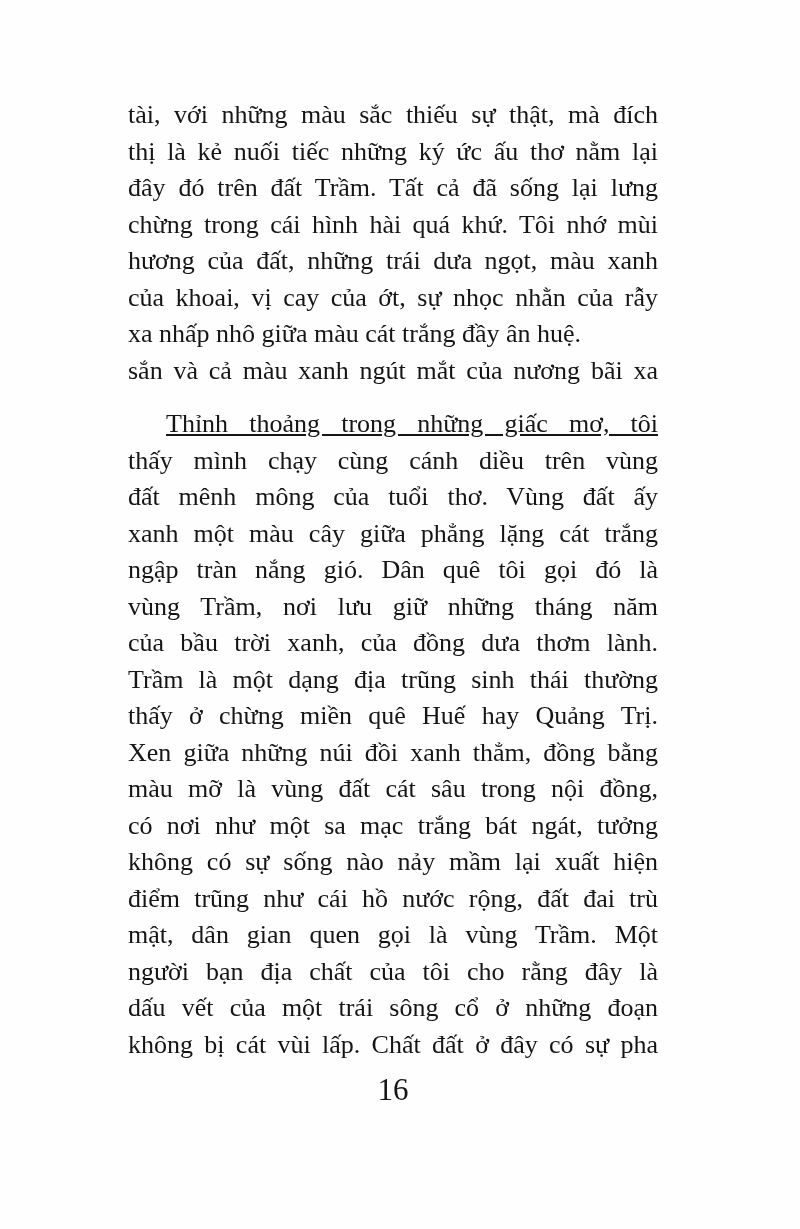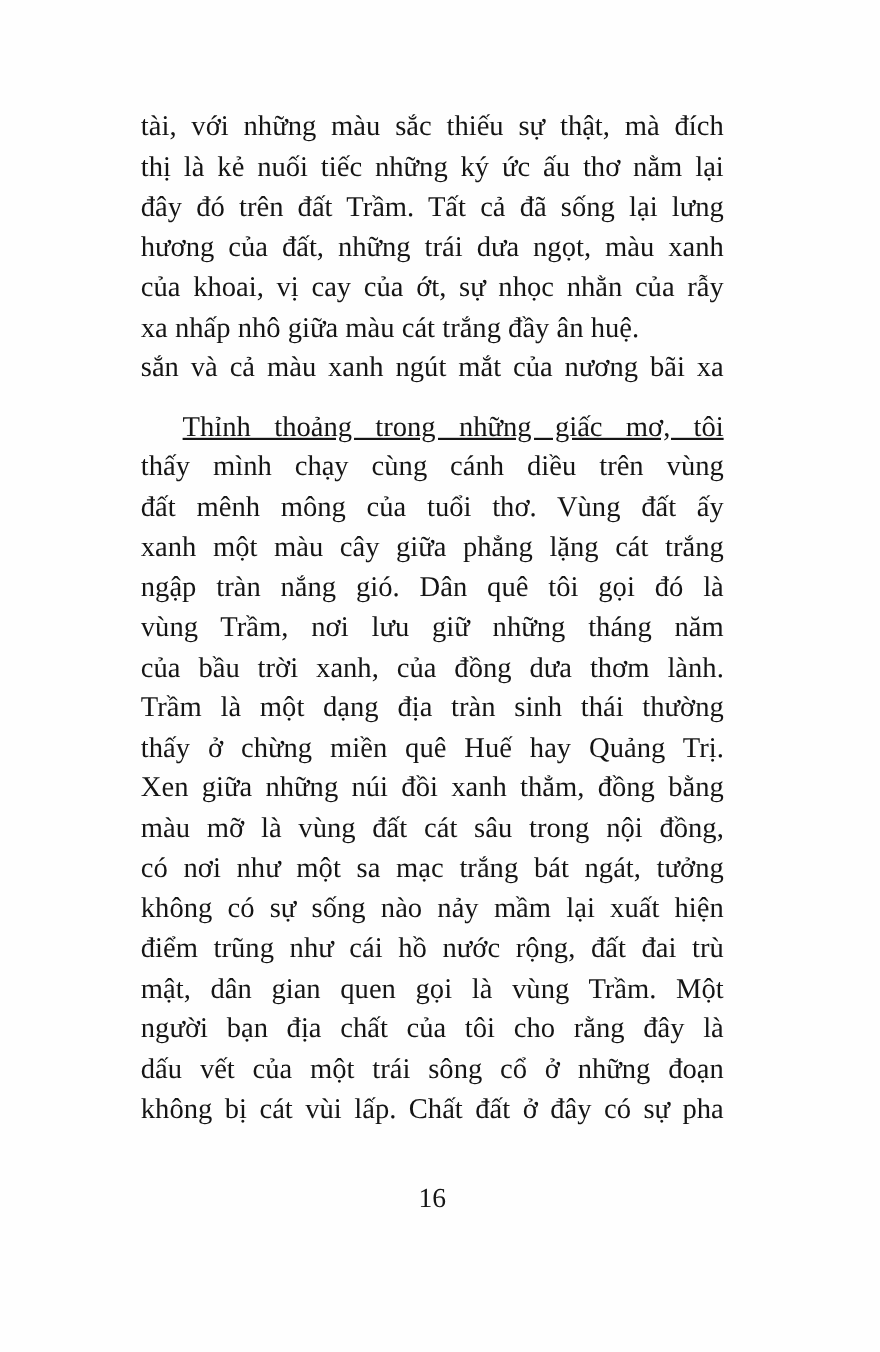--- a/index.html
+++ b/index.html
@@ -39,48 +39,49 @@
   .paragraph.indent .line:first-child {
     text-indent: 38px;
     text-decoration: underline;
   }
   .footer {
     position: absolute;
     left: 128px;
     top: 1072px;
     width: 530px;
     text-align: center;
-    font-size: 25px;
+    font-size: 31px;
     line-height: 36px;
     color: #151515;
   }
 </style>
 </head>
 <body>
 
 <div class="page">
   <div class="text-block">
       <div class="paragraph">
         <div class="line">tài, với những màu sắc thiếu sự thật, mà đích</div>
         <div class="line">thị là kẻ nuối tiếc những ký ức ấu thơ nằm lại</div>
         <div class="line">đây đó trên đất Trầm. Tất cả đã sống lại lưng</div>
+        <div class="line">chừng trong cái hình hài quá khứ. Tôi nhớ mùi</div>
         <div class="line">hương của đất, những trái dưa ngọt, màu xanh</div>
         <div class="line">của khoai, vị cay của ớt, sự nhọc nhằn của rẫy</div>
         <div class="line natural">xa nhấp nhô giữa màu cát trắng đầy ân huệ.</div>
         <div class="line">sắn và cả màu xanh ngút mắt của nương bãi xa</div>
       </div>
       <div class="paragraph indent">
         <div class="line">Thỉnh thoảng trong những giấc mơ, tôi</div>
         <div class="line">thấy mình chạy cùng cánh diều trên vùng</div>
         <div class="line">đất mênh mông của tuổi thơ. Vùng đất ấy</div>
         <div class="line">xanh một màu cây giữa phẳng lặng cát trắng</div>
         <div class="line">ngập tràn nắng gió. Dân quê tôi gọi đó là</div>
         <div class="line">vùng Trầm, nơi lưu giữ những tháng năm</div>
         <div class="line">của bầu trời xanh, của đồng dưa thơm lành.</div>
-        <div class="line">Trầm là một dạng địa tràn sinh thái thường</div>
+        <div class="line">Trầm là một dạng địa trũng sinh thái thường</div>
         <div class="line">thấy ở chừng miền quê Huế hay Quảng Trị.</div>
         <div class="line">Xen giữa những núi đồi xanh thẳm, đồng bằng</div>
         <div class="line">màu mỡ là vùng đất cát sâu trong nội đồng,</div>
         <div class="line">có nơi như một sa mạc trắng bát ngát, tưởng</div>
         <div class="line">không có sự sống nào nảy mầm lại xuất hiện</div>
         <div class="line">điểm trũng như cái hồ nước rộng, đất đai trù</div>
         <div class="line">mật, dân gian quen gọi là vùng Trầm. Một</div>
         <div class="line">người bạn địa chất của tôi cho rằng đây là</div>
         <div class="line">dấu vết của một trái sông cổ ở những đoạn</div>
         <div class="line">không bị cát vùi lấp. Chất đất ở đây có sự pha</div>

